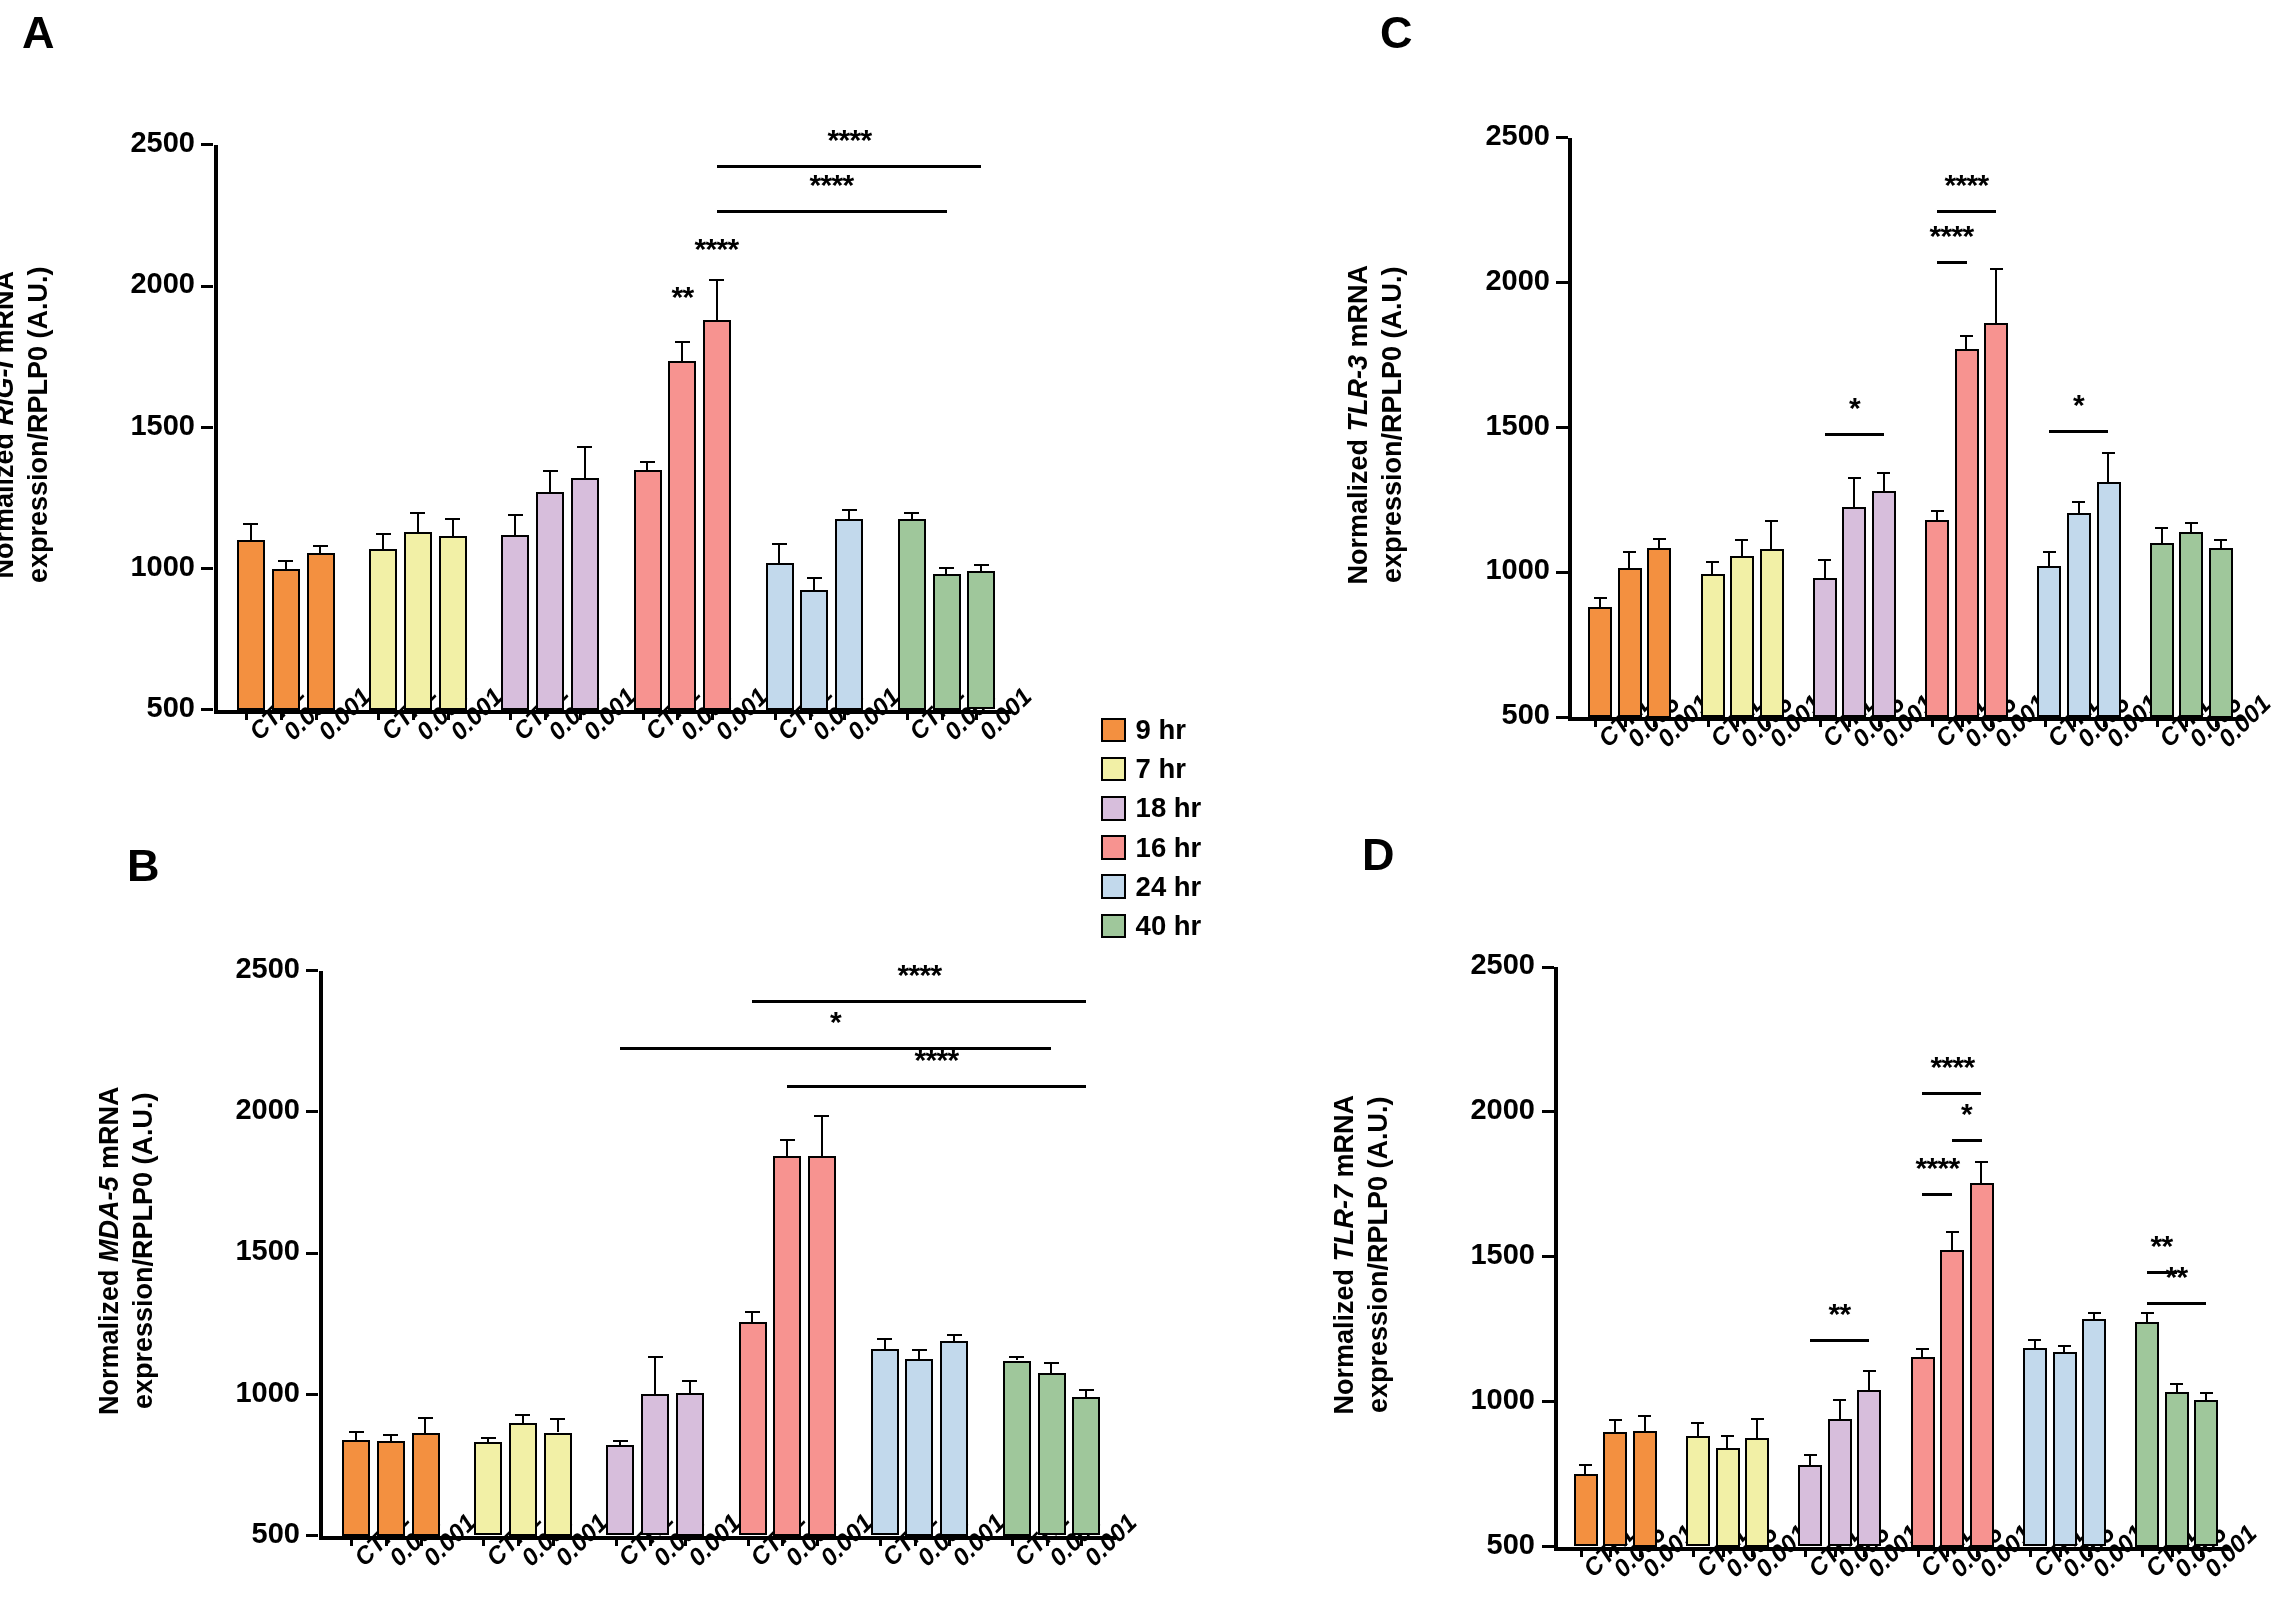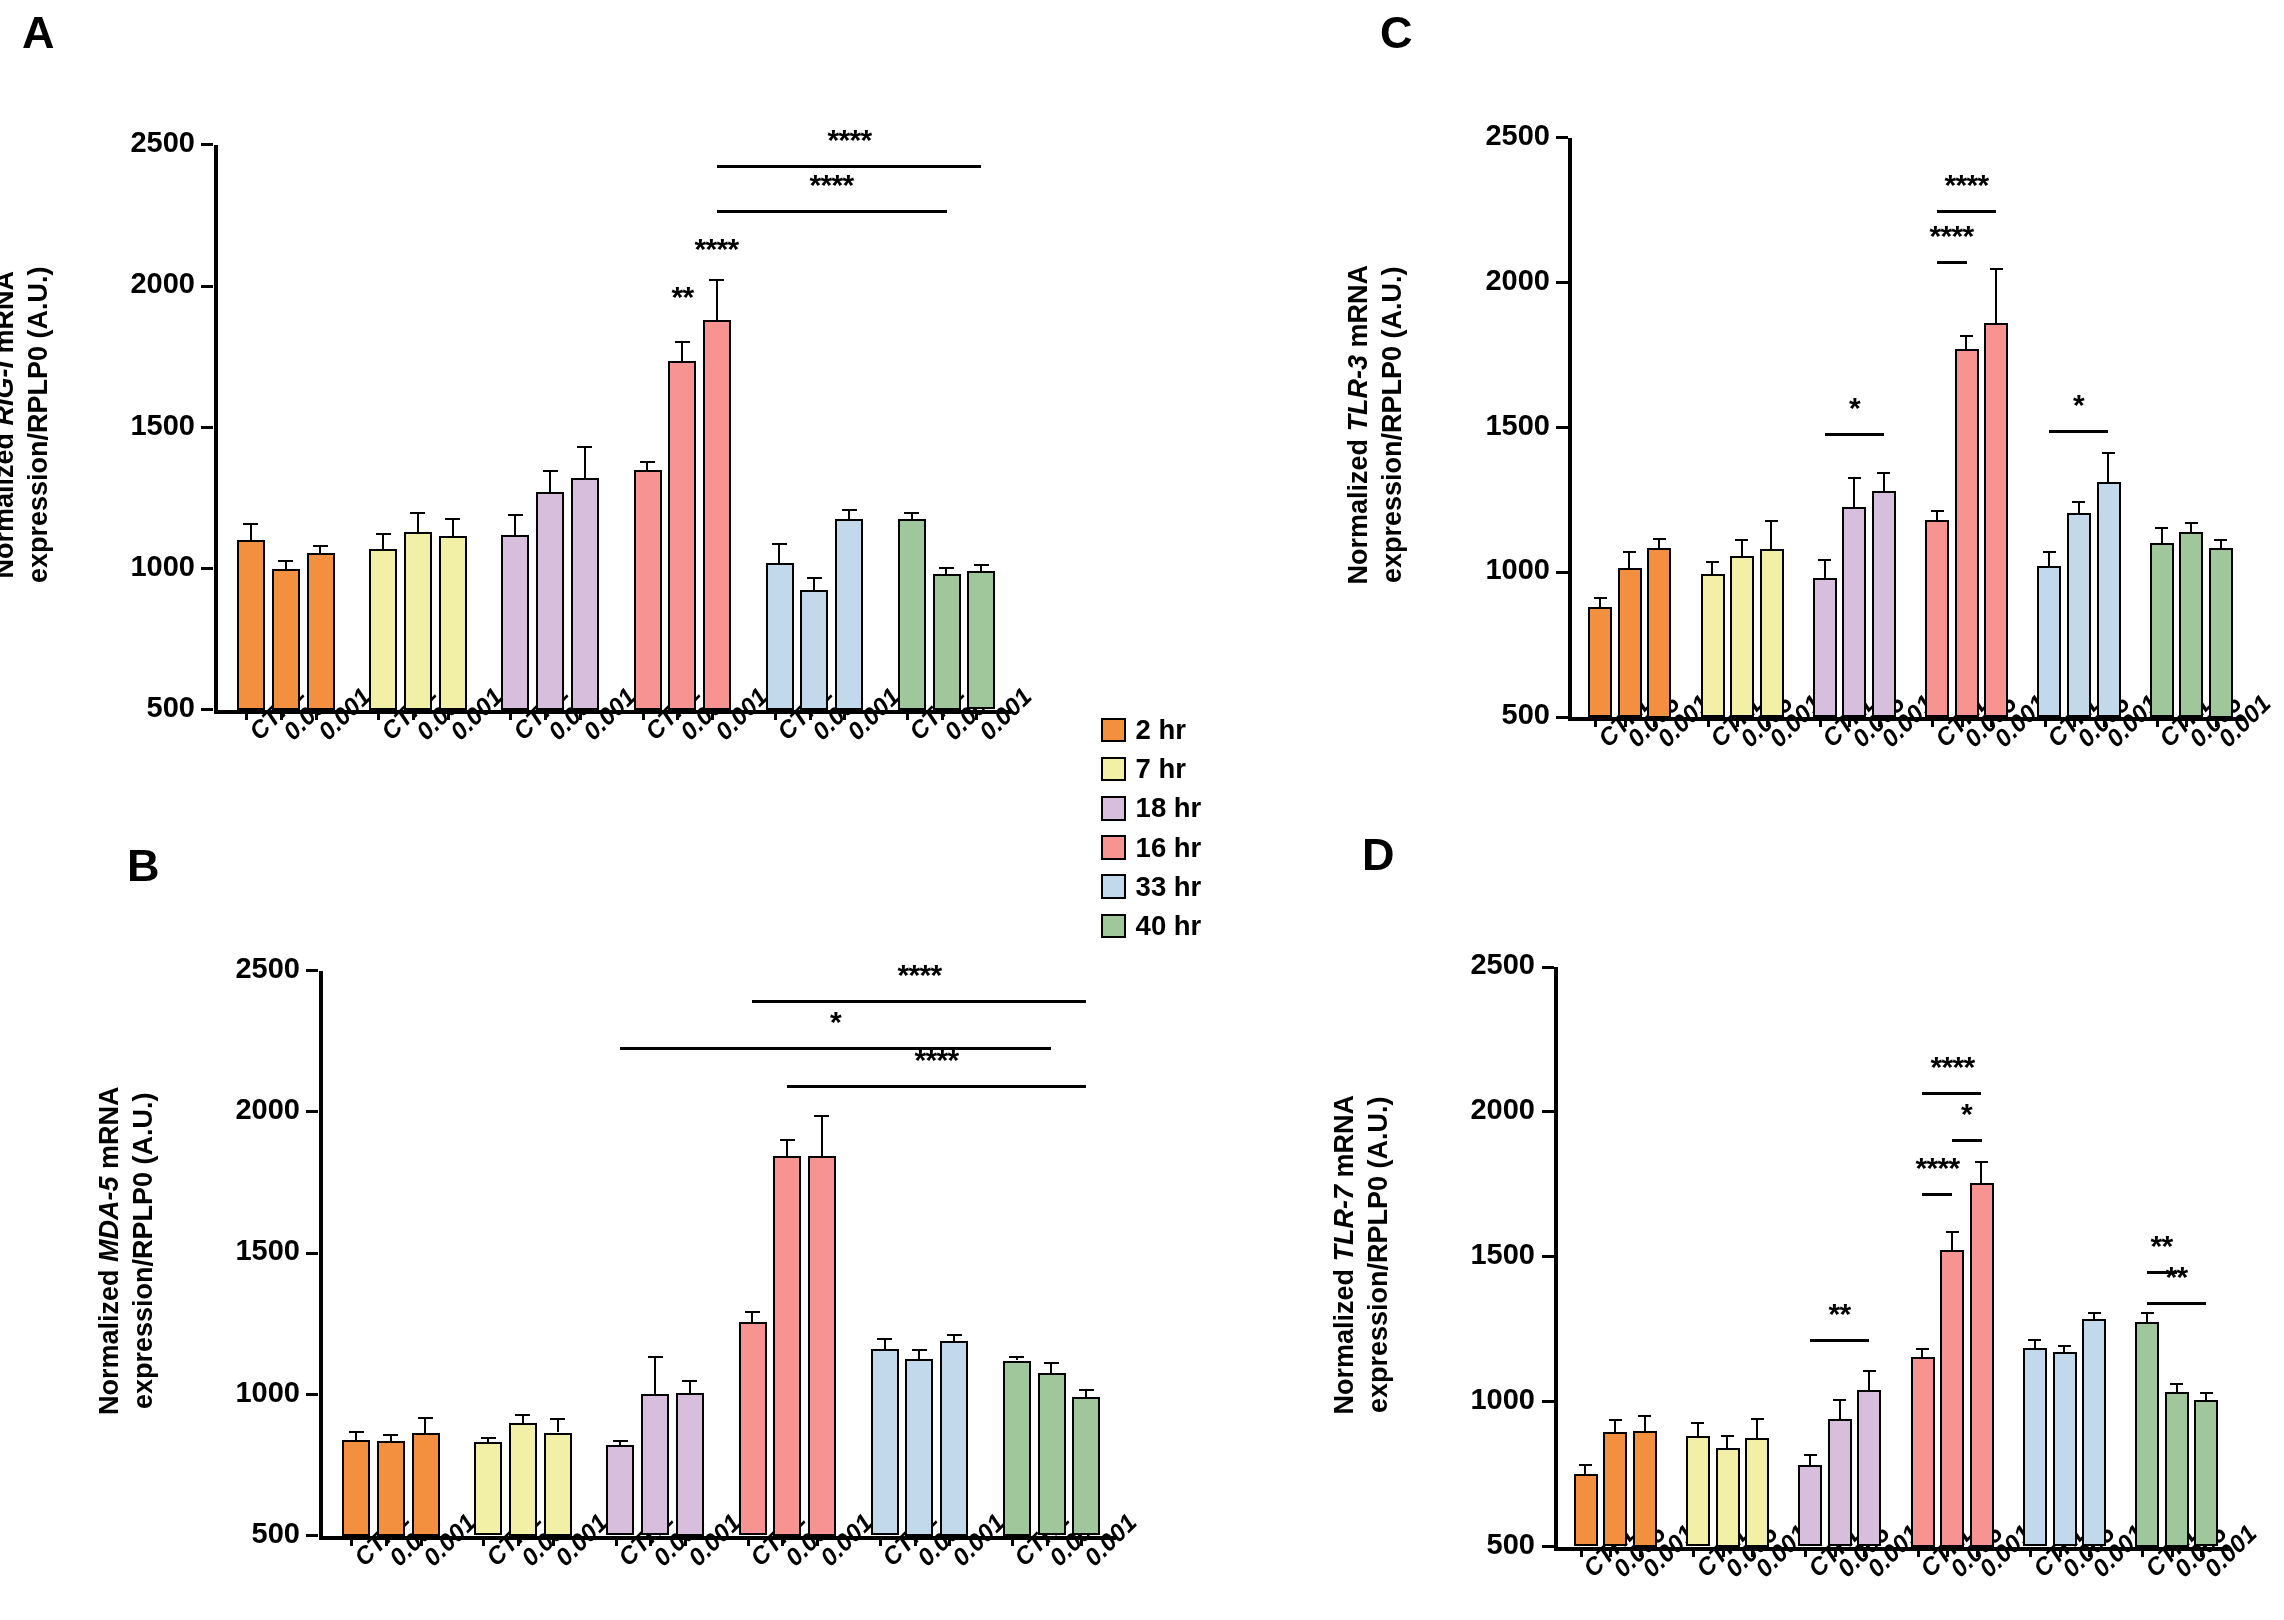--- a/index.html
+++ b/index.html
@@ -479,36 +479,36 @@
     <div class="sigtxt" style="left:1909px;top:1050px;width:87px;text-align:center;">****</div>
     <div class="sigline" style="left:2147px;top:1271px;width:29.5px;"></div>
     <div class="sigtxt" style="left:2118px;top:1229px;width:87px;text-align:center;">**</div>
     <div class="sigline" style="left:2147px;top:1302px;width:59px;"></div>
     <div class="sigtxt" style="left:2133px;top:1260px;width:87px;text-align:center;">**</div>
   </div>
 
 <div class="legend" id="legend" style="left:1101px;top:714px;">
     <div class="legend-row">
      <span class="legend-swatch" style="background:#F39040;"></span>
-     <span class="legend-label">2 hr</span>
+     <span class="legend-label">9 hr</span>
    </div>
     <div class="legend-row">
      <span class="legend-swatch" style="background:#F2F0A6;"></span>
      <span class="legend-label">7 hr</span>
    </div>
     <div class="legend-row">
      <span class="legend-swatch" style="background:#D7BEDC;"></span>
      <span class="legend-label">18 hr</span>
    </div>
     <div class="legend-row">
      <span class="legend-swatch" style="background:#F79390;"></span>
      <span class="legend-label">16 hr</span>
    </div>
     <div class="legend-row">
      <span class="legend-swatch" style="background:#C2D9EC;"></span>
-     <span class="legend-label">33 hr</span>
+     <span class="legend-label">24 hr</span>
    </div>
     <div class="legend-row">
      <span class="legend-swatch" style="background:#9FC79B;"></span>
      <span class="legend-label">40 hr</span>
    </div>
   </div>
 
 
 </body></html>

